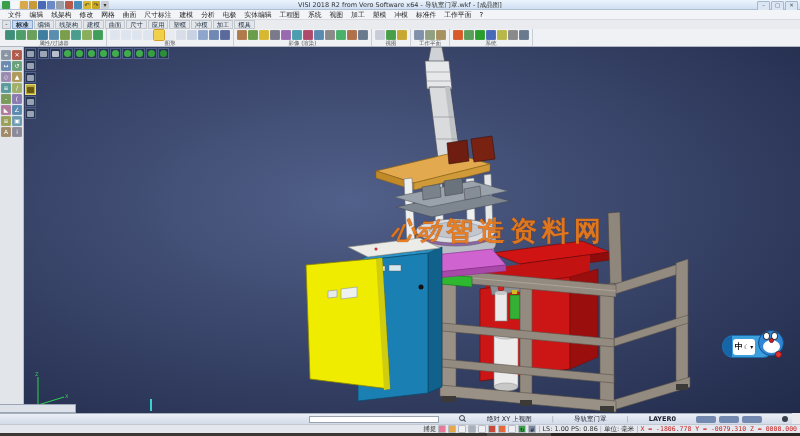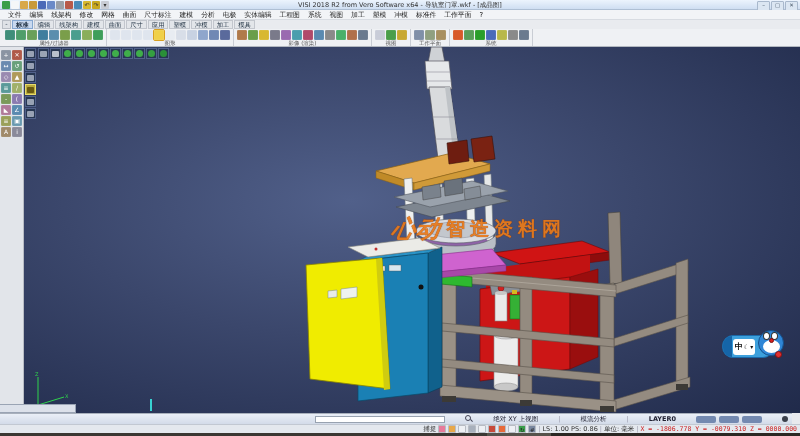--- a/index.html
+++ b/index.html
@@ -32,21 +32,21 @@
   .viewport{position:absolute;left:24px;top:47px;width:776px;height:366px;background:radial-gradient(ellipse at 42% 42%,#51608a 0%,#3b476c 45%,#202a4a 100%);overflow:hidden;}
   .vp-top{position:absolute;left:14px;top:1px;display:flex;gap:1px;}
   .vp-side{position:absolute;left:1px;top:1px;display:flex;flex-direction:column;gap:1px;}
   .vp-icn{width:11px;height:11px;background:#273752;border:1px solid #51618a;box-sizing:border-box;display:flex;align-items:center;justify-content:center;}
   .vp-icn::after{content:"";width:7px;height:7px;border-radius:50%;background:var(--c,#888);}
   .vp-icn.sq::after{border-radius:1px;height:6px;}
   .vp-icn.active{background:#b8a93c;border-color:#e8dc6a;}
   .machine-svg{position:absolute;left:0;top:0;}
   .watermark{position:absolute;left:368px;top:166px;display:flex;align-items:center;gap:6px;opacity:.93;pointer-events:none;white-space:nowrap;}
   .wm-logo{font-size:24px;font-weight:bold;font-style:italic;transform:skewX(-10deg);text-shadow:0 0 1px #7a2a00;}
-  .wm-text{font-size:19px;font-weight:bold;letter-spacing:5px;text-shadow:0 0 1px #7a2a00;}
+  .wm-text{font-size:27px;font-weight:bold;letter-spacing:5px;text-shadow:0 0 1px #7a2a00;}
   .caret{position:absolute;left:126px;top:352px;width:2px;height:12px;background:#38d2d2;}
   .axis-box{position:absolute;left:2px;top:322px;}
   
   .ime-badge{position:absolute;left:698px;top:285px;width:58px;height:26px;}
   .ime-pill{position:absolute;left:0;top:3px;width:50px;height:21px;background:#3da0dc;border:1px solid #1a6aaa;border-radius:11px;display:flex;align-items:center;}
   .ime-cap{width:9px;height:21px;background:#1565a8;border-radius:11px 0 0 11px;}
   .ime-white{width:22px;height:16px;margin-left:1px;background:#fff;border-radius:3px;display:flex;align-items:center;justify-content:center;gap:1px;}
   .ime-mode{font-size:8px;font-weight:bold;color:#111;line-height:10px;}
   .ime-glyph{font-size:6px;color:#111;line-height:7px;}
   .dora{position:absolute;right:-4px;top:-2px;width:26px;height:26px;border-radius:50%;background:#2f86d6;border:1px solid #14508c;box-sizing:border-box;}
@@ -421,21 +421,21 @@
     </div>
   </div>
 
   <div class="prompt-area"></div>
 
   <div class="status-a">
     <input class="search-input" type="text" placeholder="" style="">
     <span class="mag"></span>
     <span>绝对 XY 上视图</span>
     <span class="sep">|</span>
-    <span>模流分析</span>
+    <span>导轨室门罩</span>
     <span class="sep">|</span>
     <span class="layer-chip">LAYER0</span>
     <span style="display:flex;gap:3px;">
         <span class="chip chip" style="--c: #7389b0;"></span>
         <span class="chip chip" style="--c: #7389b0;"></span>
         <span class="chip chip" style="--c: #7389b0;"></span>
       </span>
     <span class="status-dot"></span>
   </div>
 

